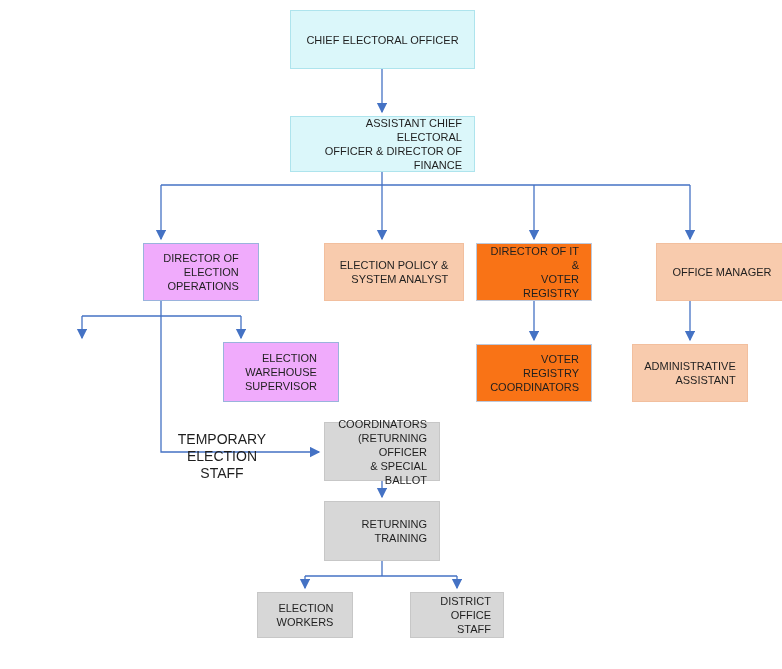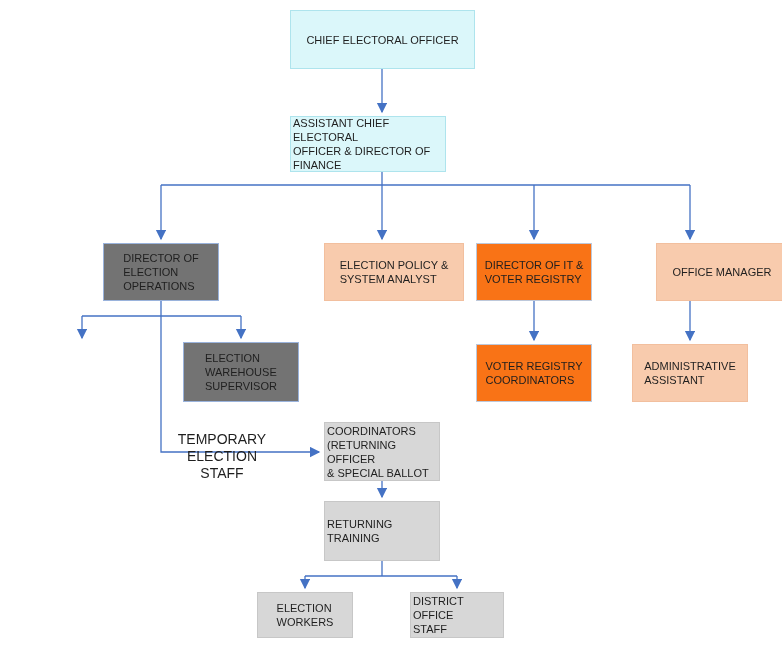--- a/index.html
+++ b/index.html
@@ -8,30 +8,30 @@
     width:782px;height:669px;
     background:#ffffff;
     font-family:"Liberation Sans", sans-serif;
     overflow:hidden;
   }
   svg.connectors{position:absolute;left:0;top:0;z-index:1;}
   .node{
     position:absolute;
     z-index:2;
     display:flex;align-items:center;justify-content:center;
-    text-align:left;
+    text-align:right;
     font-size:11px;line-height:14px;
     color:#1f1f1f;
     border:1px solid;
     box-sizing:border-box;
-    padding:2px;
+    padding:12px;
     white-space:pre-line;
   }
   .cyan   {background:#DBF7FA;border-color:#AEE4ED;}
-  .peri   {background:#737373;border-color:#9AB3DC;}
+  .peri   {background:#f0abfc;border-color:#9AB3DC;margin-left:40px;}
   .peach  {background:#F8CBAD;border-color:#F2BF9E;}
   .lav    {background:#f97316;border-color:#BDC8DA;}
   .gray   {background:#D7D7D7;border-color:#C7C7C7;}
   .float-label{
     position:absolute;
     z-index:3;
     text-align:center;
     font-size:14px;line-height:17px;
     color:#1f1f1f;
     white-space:pre-line;
@@ -65,21 +65,21 @@
       <path d="M382 481 V497" marker-end="url(#arr)"></path>
       <path d="M382 561 V576"></path>
       <path d="M305 576 H457"></path>
       <path d="M305 576 V588" marker-end="url(#arr)"></path>
       <path d="M457 576 V588" marker-end="url(#arr)"></path>
     </g>
   </svg>
 
   <div class="node cyan" style="left:290px;top:10px;width:185px;height:59px">CHIEF ELECTORAL OFFICER</div>
 
-  <div class="node cyan" style="left:290px;top:116px;width:156px;height:56px">ASSISTANT CHIEF ELECTORAL
+  <div class="node cyan" style="left:290px;top:116px;width:185px;height:56px">ASSISTANT CHIEF ELECTORAL
 OFFICER &amp; DIRECTOR OF FINANCE</div>
 
   <div class="node peri" style="left:103px;top:243px;width:116px;height:58px">DIRECTOR OF
 ELECTION
 OPERATIONS</div>
 
   <div class="node peach" style="left:324px;top:243px;width:140px;height:58px">ELECTION POLICY &amp;
 SYSTEM ANALYST</div>
 
   <div class="node lav" style="left:476px;top:243px;width:116px;height:58px">DIRECTOR OF IT &amp;

